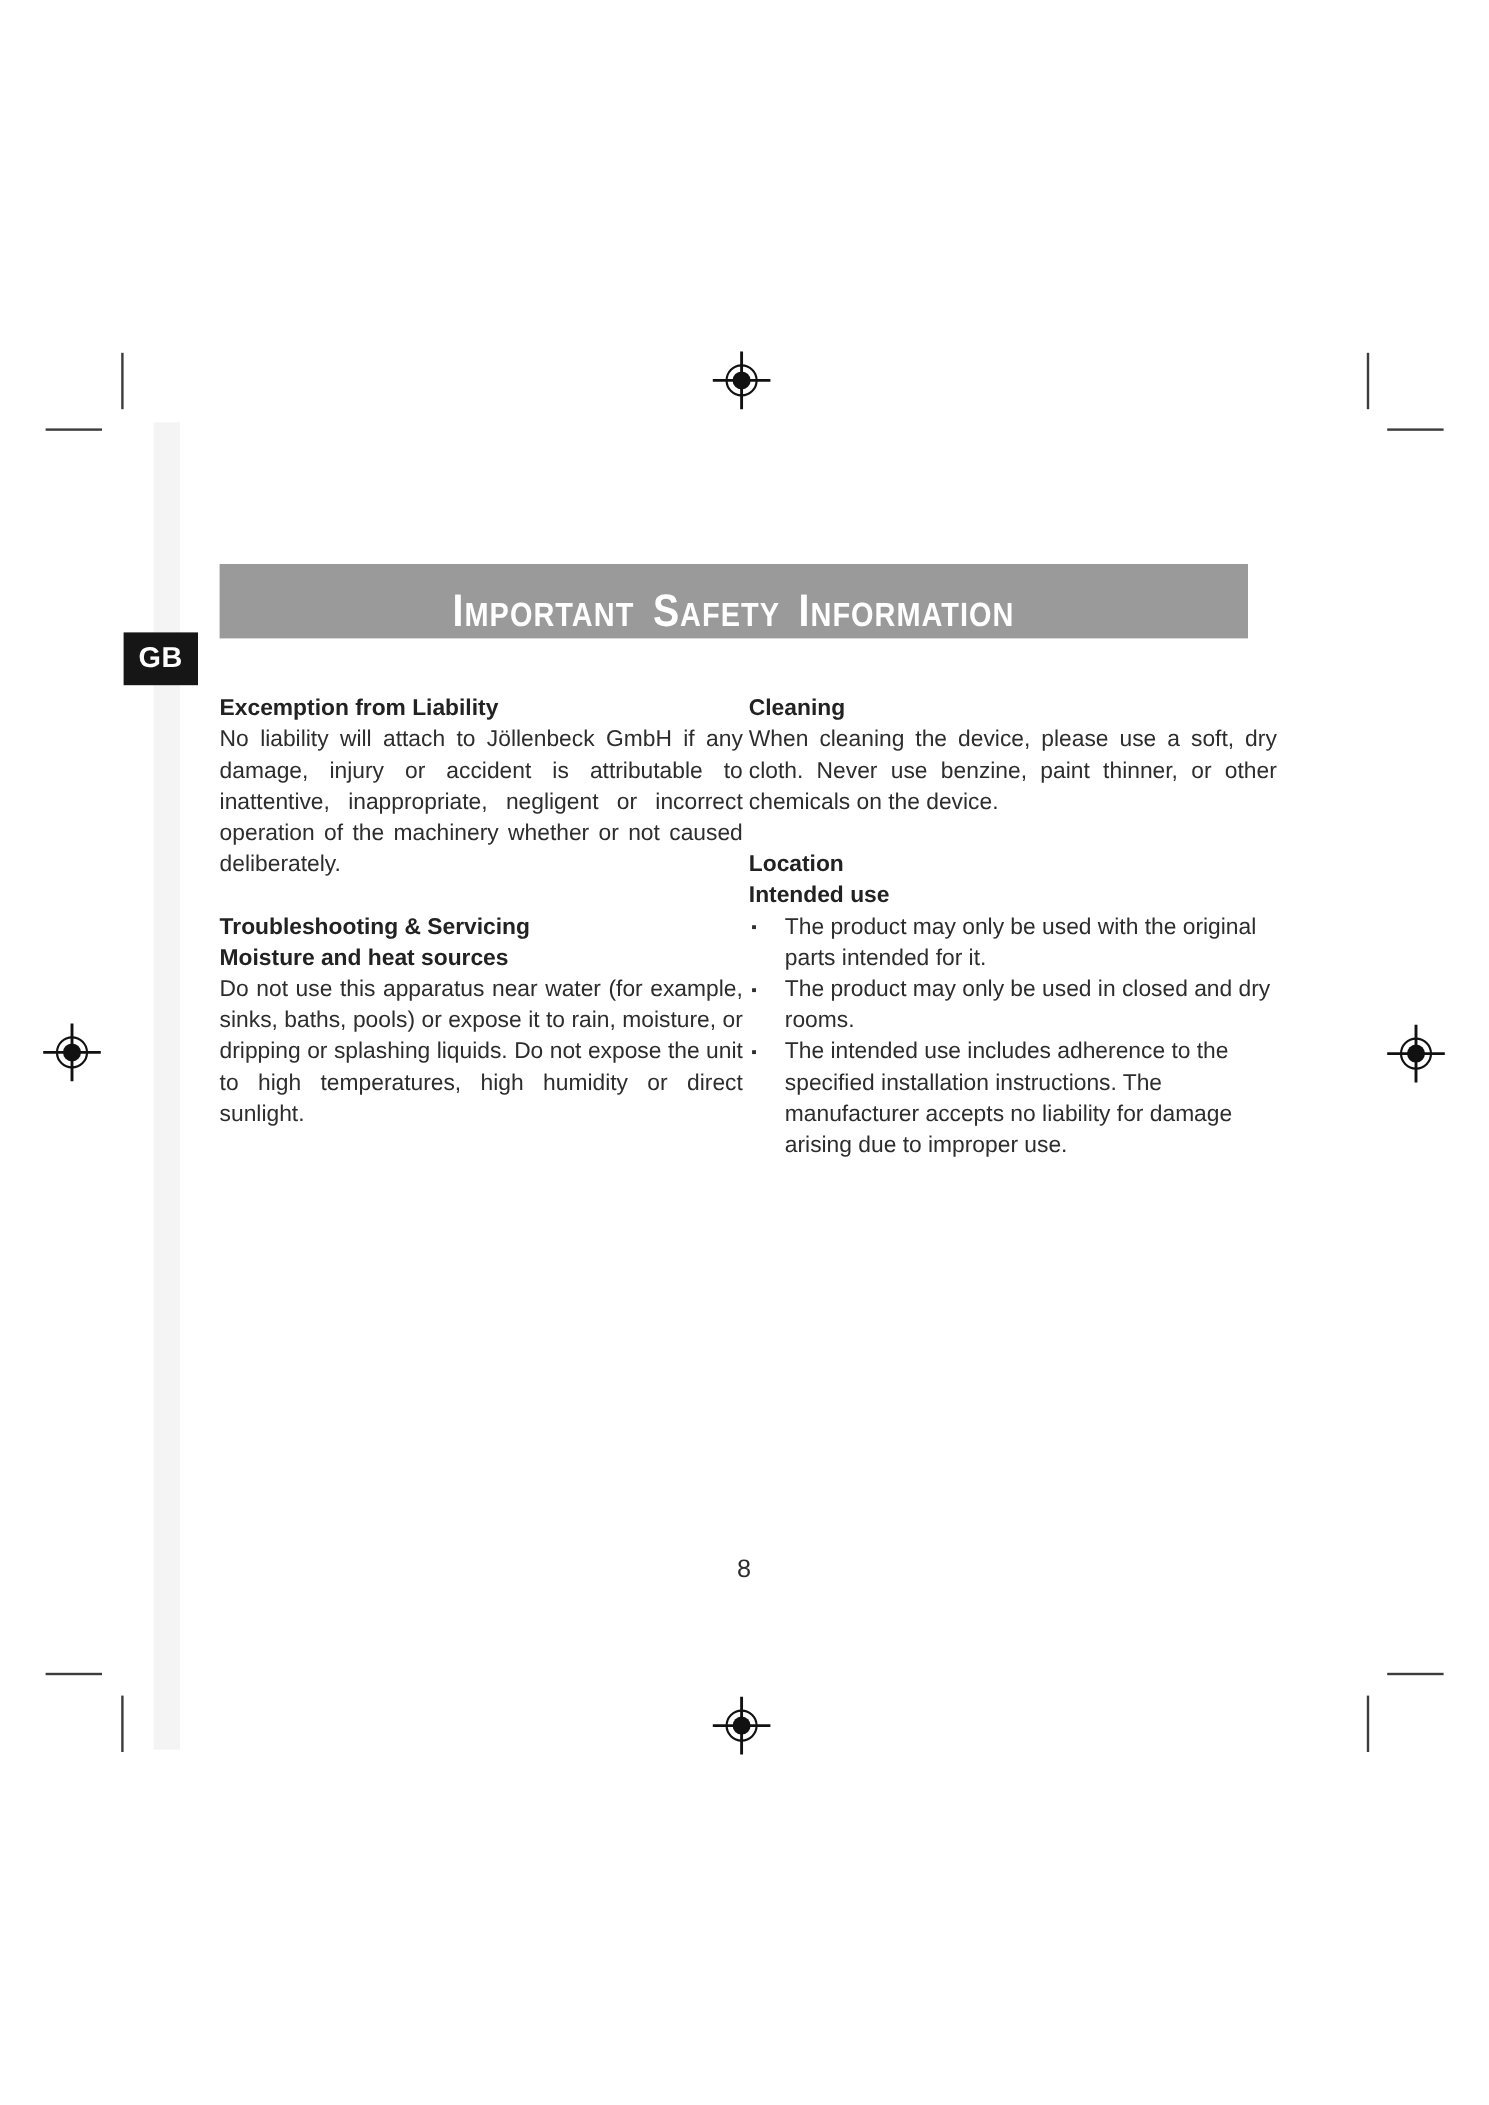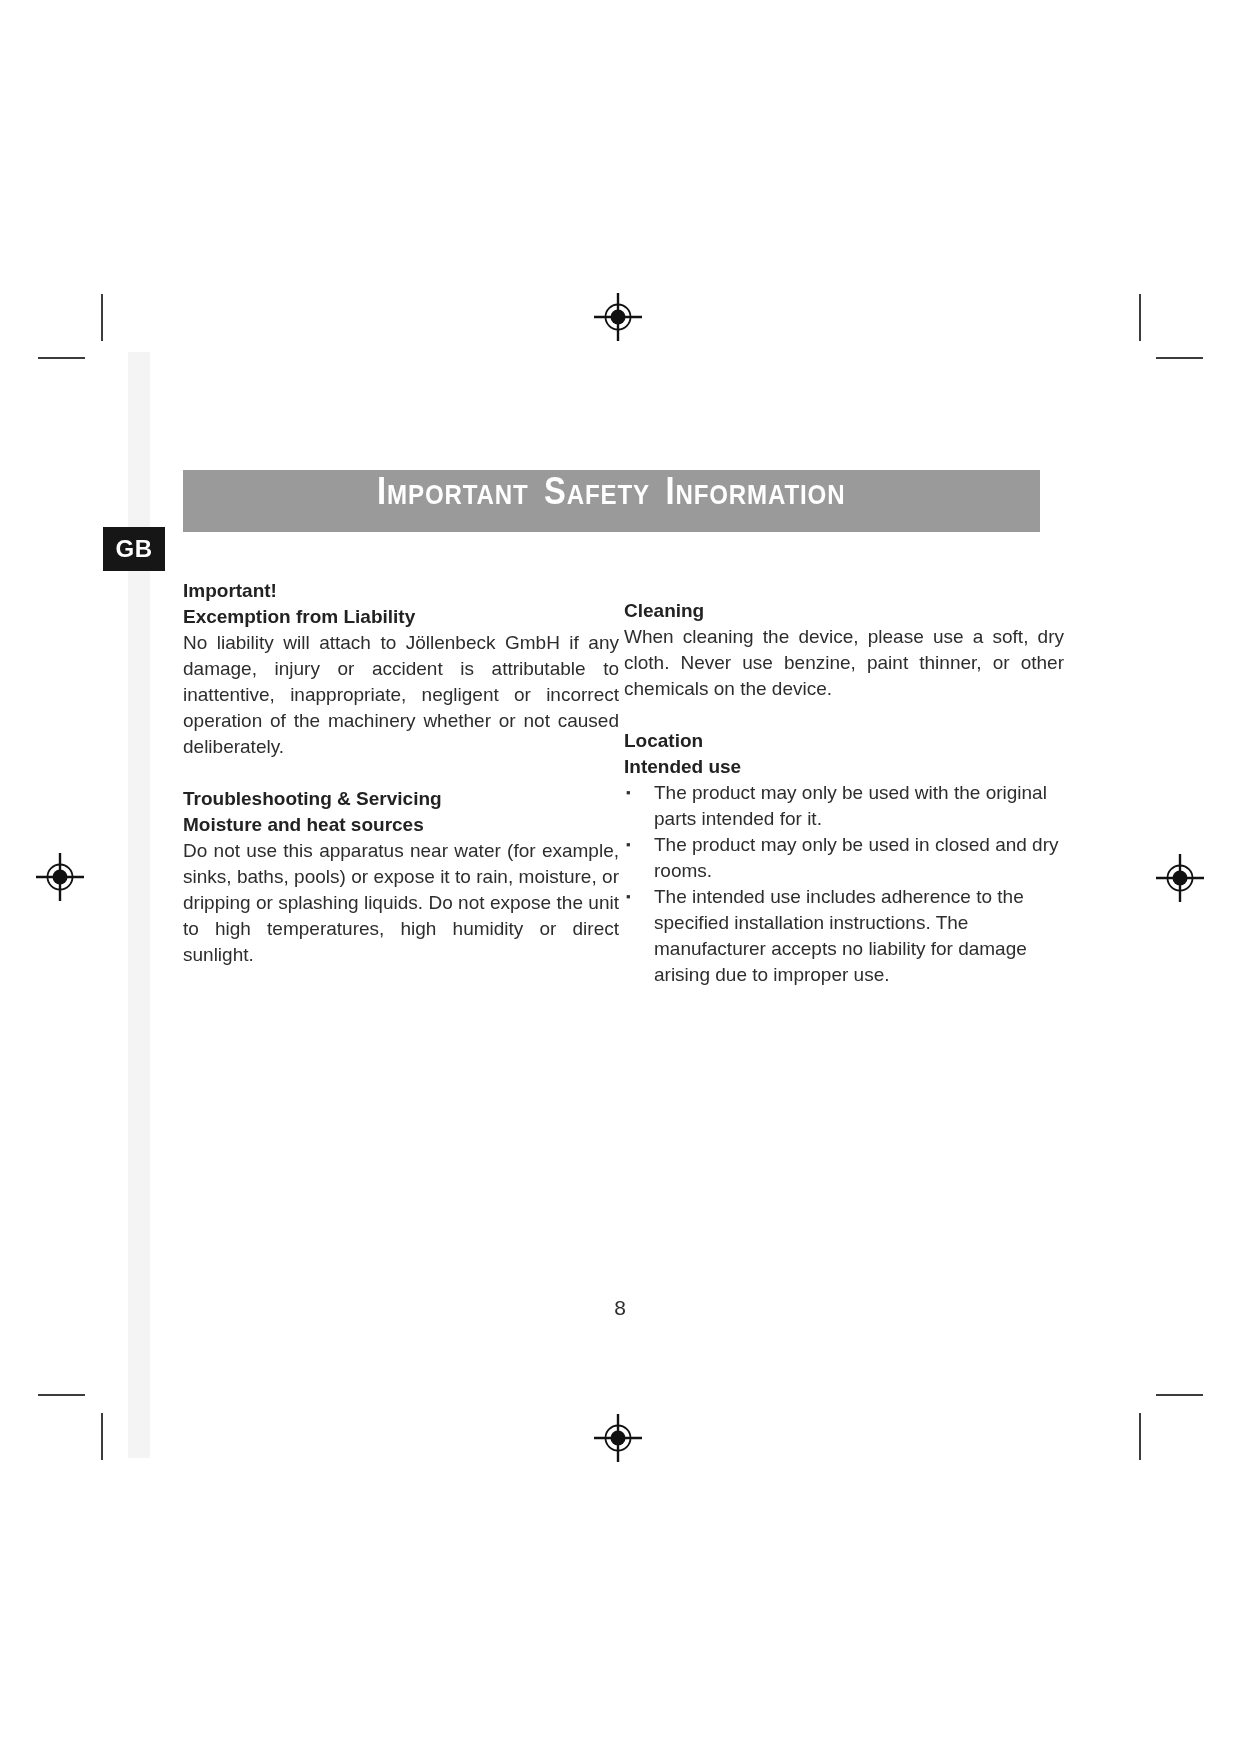--- a/index.html
+++ b/index.html
@@ -39,21 +39,21 @@
   }
   
   .header-bar {
     position: absolute;
     left: 183px;
     top: 470px;
     width: 857px;
     height: 62px;
     background: #9a9a9a;
     display: flex;
-    align-items: flex-start;
+    align-items: flex-end;
     justify-content: center;
   }
   .header-text {
     color: #ffffff;
     font-weight: bold;
     transform: scaleX(0.86);
     white-space: nowrap;
     letter-spacing: 1px;
   }
   .header-text .word { margin: 0 9px; }
@@ -77,21 +77,21 @@
   }
   
   .col {
     position: absolute;
     top: 578px;
     color: #2d2d2d;
     font-size: 19px;
     line-height: 26px;
   }
   .col-left  { left: 183px; width: 436px; }
-  .col-right { left: 624px; width: 440px; margin-top: 20px; }
+  .col-right { left: 624px; width: 440px; }
   .sec-heading {
     font-weight: bold;
     margin: 0;
     color: #222222;
   }
   .sec-body {
     margin: 0 0 26px 0;
     text-align: justify;
   }
   .sec-body.first-indent { text-indent: 9px; }
@@ -164,21 +164,20 @@
   <div class="header-bar">
     <div class="header-text">
       <span class="word"><span class="lead">I</span><span class="rest">MPORTANT</span></span><span class="word"><span class="lead">S</span><span class="rest">AFETY</span></span><span class="word"><span class="lead">I</span><span class="rest">NFORMATION</span></span>
     </div>
   </div>
 
   <div class="gb-tab">GB</div>
 
   <div class="col col-left">
     <div class="sec">
-      <p class="sec-heading">Important!</p>
     </div>
     <div class="sec">
       <p class="sec-heading">Excemption from Liability</p>
       <p class="sec-body">No liability will attach to Jöllenbeck GmbH if any damage, injury or accident is attributable to inattentive, inappropriate, negligent or incorrect operation of the machinery whether or not caused deliberately.</p>
     </div>
     <div class="sec">
       <p class="sec-heading">Troubleshooting &amp; Servicing</p>
     </div>
     <div class="sec">
       <p class="sec-heading">Moisture and heat sources</p>

